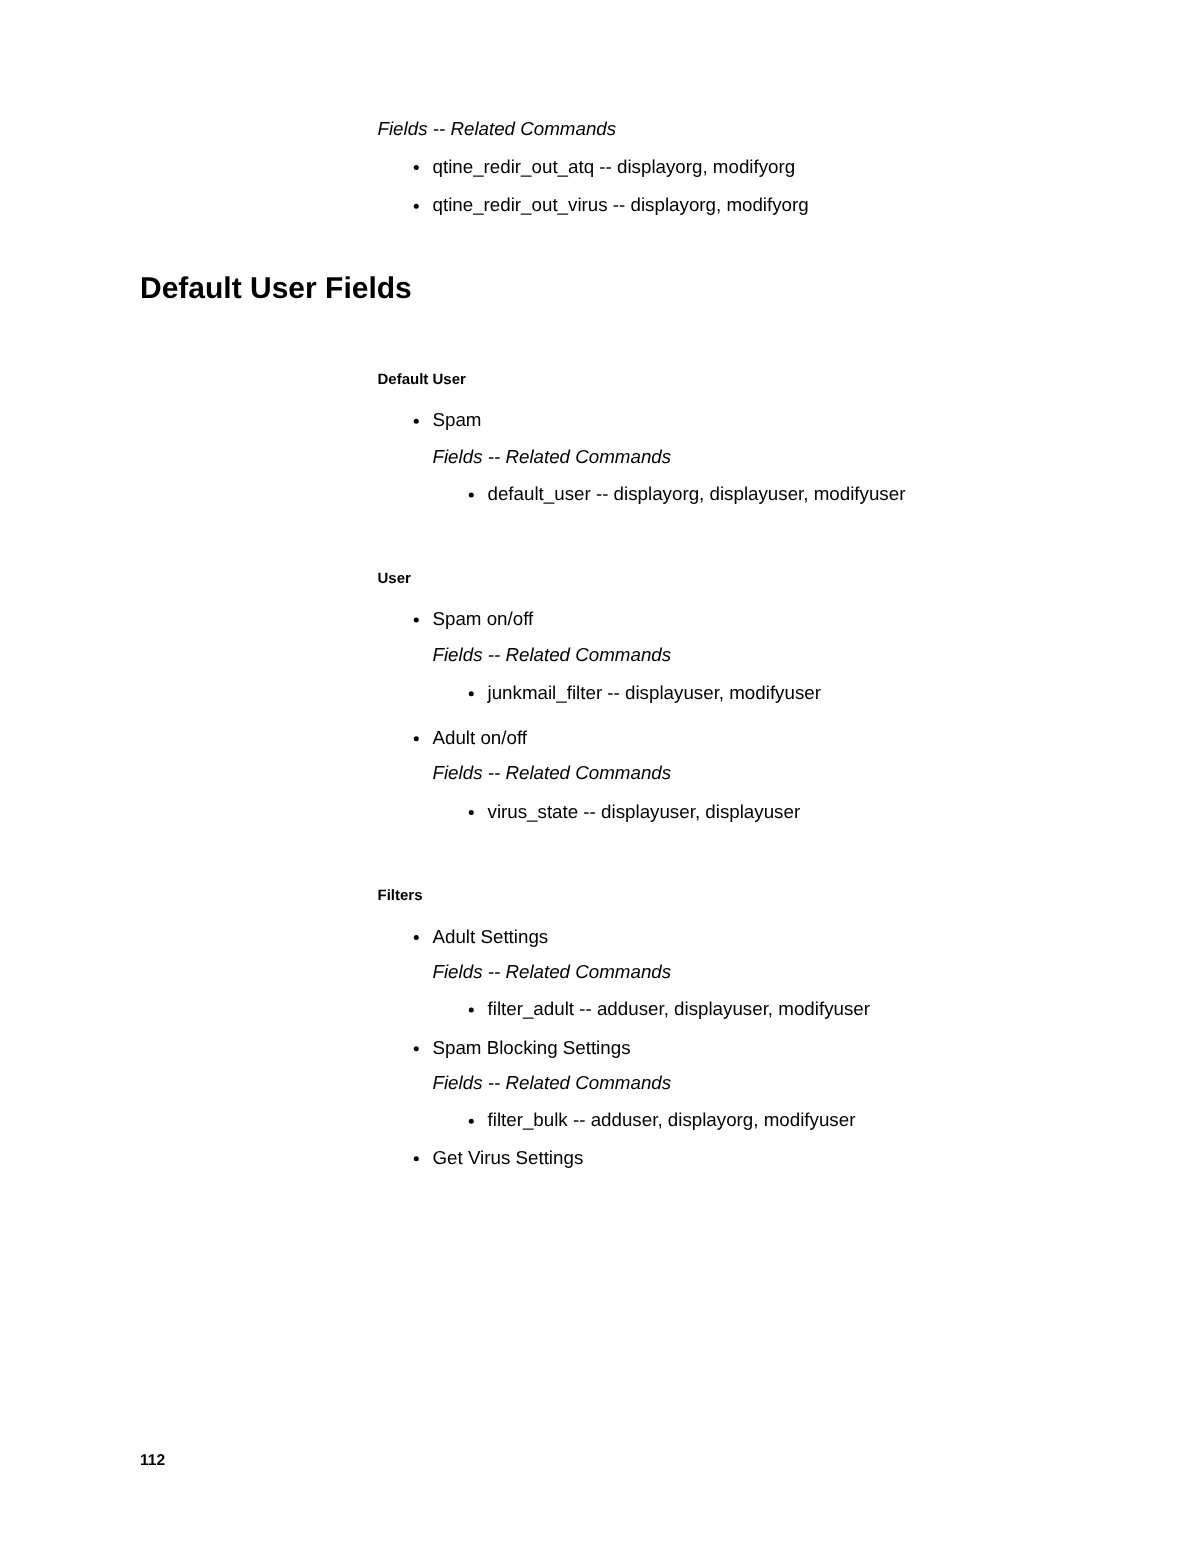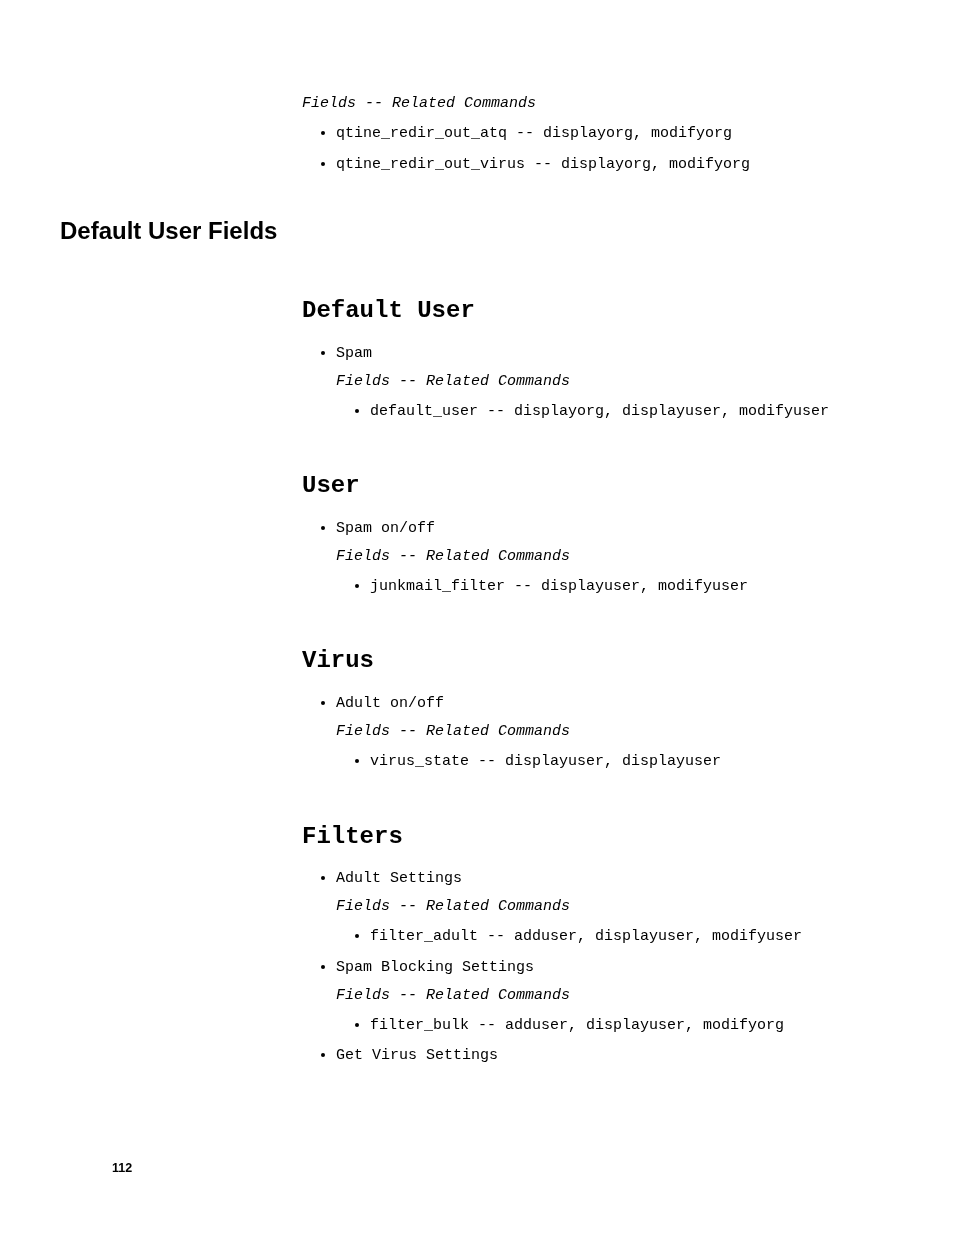--- a/index.html
+++ b/index.html
@@ -17,41 +17,40 @@
     position: relative;
     width: 954px;
     height: 1235px;
     box-sizing: border-box;
     padding-top: 86px;
     padding-bottom: 56px;
   }
   .body-col {
     margin-left: 302px;
     margin-right: 100px;
-    font-family: Liberation Mono, monospace;
   }
   .left-col {
-    margin-left: 60px;
+    margin-left: 112px;
     margin-right: 100px;
   }
   h1.section-title {
     font-size: 24px;
     font-weight: bold;
     margin: 40px 0 0 0;
   }
   h2.subheading {
-    font-size: 24px;
+    font-size: 12px;
     font-weight: bold;
     margin: 48px 0 16px 0;
   }
   .tight-top { margin-top: 54px; }
 
   ul.level1, ul.level2 {
     list-style-type: disc;
-    margin: 6px;
+    margin: 16px;
     padding-left: 28px;
   }
   ul.level1 > li {
     font-size: 15px;
     margin: 10px 0;
   }
   ul.level2 {
     margin-top: 6px;
     margin-bottom: 4px;
   }
@@ -109,21 +108,20 @@
         <span>Spam on/off</span>
         <div class="italic-caption">Fields -- Related Commands</div>
         <ul class="level2">
           <li>junkmail_filter -- displayuser, modifyuser</li>
         </ul>
       </li>
     </ul>
   </div>
 
   <div class="body-col">
-    <h2 class="subheading">Virus</h2>
     <ul class="level1">
       <li>
         <span>Adult on/off</span>
         <div class="italic-caption">Fields -- Related Commands</div>
         <ul class="level2">
           <li>virus_state -- displayuser, displayuser</li>
         </ul>
       </li>
     </ul>
   </div>
@@ -135,21 +133,21 @@
         <span>Adult Settings</span>
         <div class="italic-caption">Fields -- Related Commands</div>
         <ul class="level2">
           <li>filter_adult -- adduser, displayuser, modifyuser</li>
         </ul>
       </li>
       <li>
         <span>Spam Blocking Settings</span>
         <div class="italic-caption">Fields -- Related Commands</div>
         <ul class="level2">
-          <li>filter_bulk -- adduser, displayuser, modifyorg</li>
+          <li>filter_bulk -- adduser, displayorg, modifyuser</li>
         </ul>
       </li>
       <li>
         <span>Get Virus Settings</span>
       </li>
     </ul>
   </div>
 
   <div class="page-number">112</div>
 </div>

